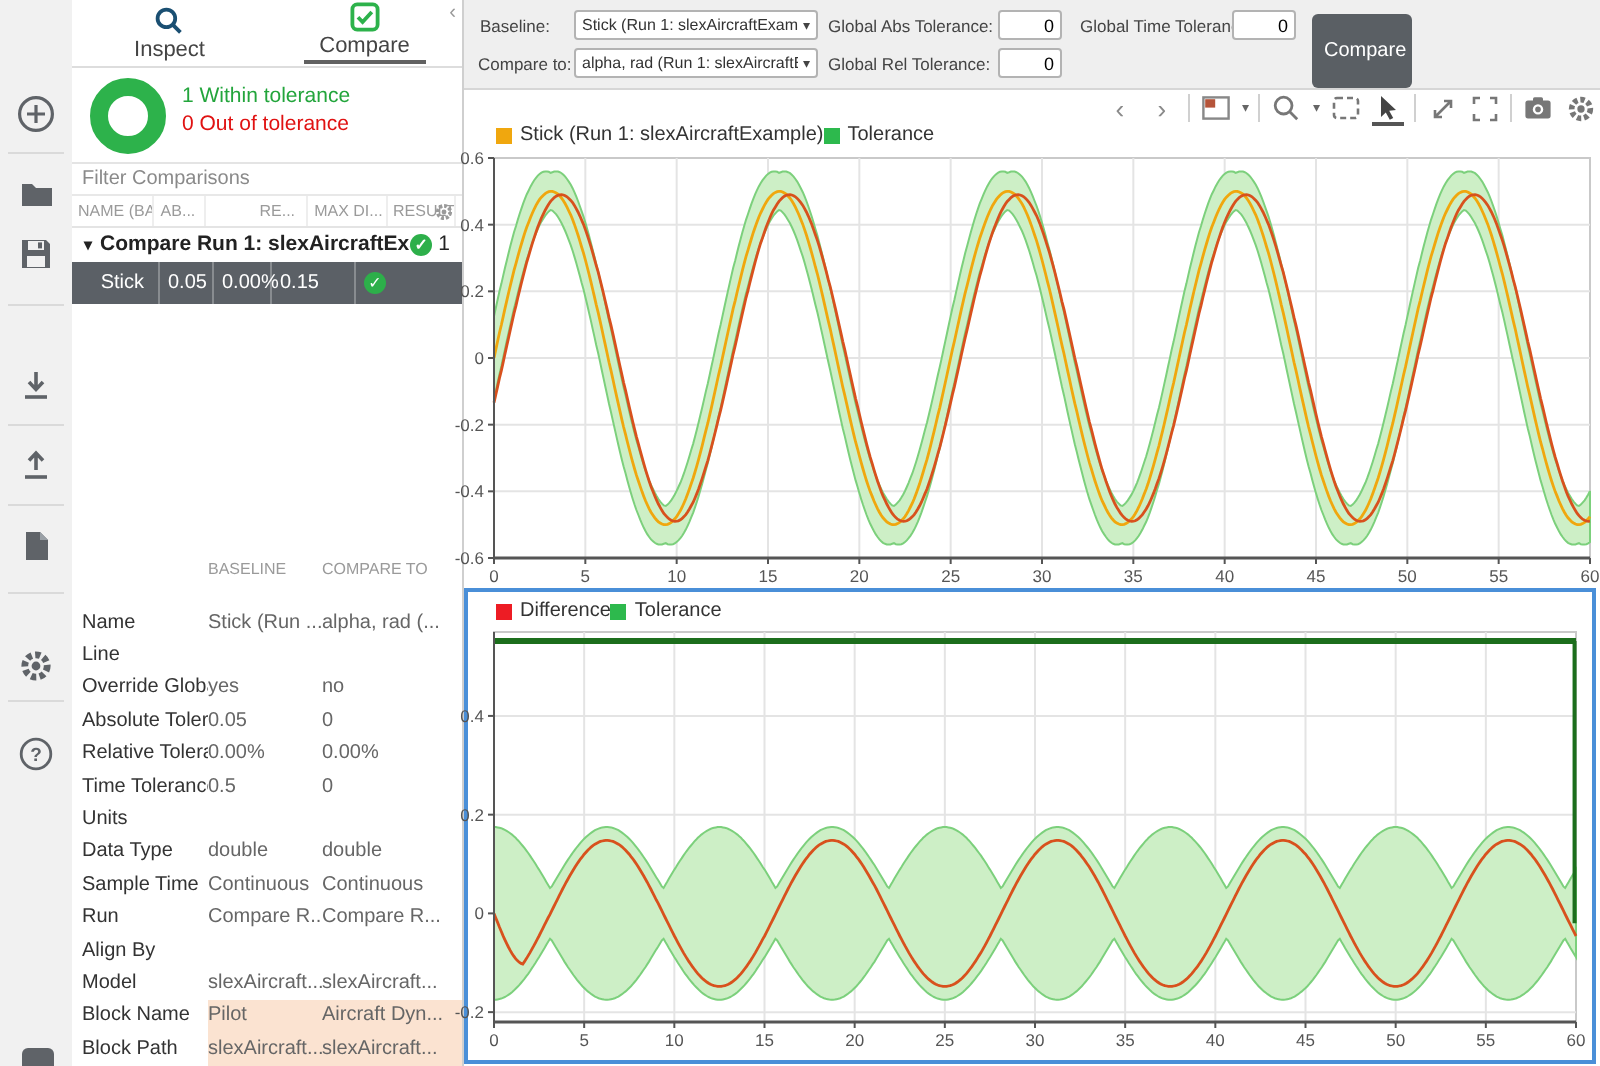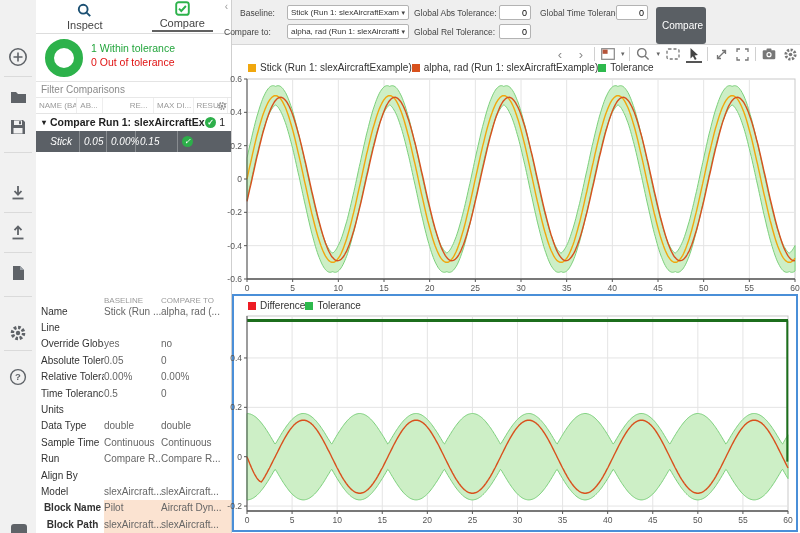--- a/index.html
+++ b/index.html
@@ -21,33 +21,33 @@
   .status{position:absolute;left:0;top:34px;width:100%;height:47px;border-bottom:1px solid #e4e4e4;}
   .donut{position:absolute;left:9px;top:5px;width:20px;height:20px;border:9px solid #2db24b;border-radius:50%;}
   .st1{position:absolute;left:55px;top:8px;font-size:10.5px;color:#23a53c;white-space:nowrap;}
   .st2{position:absolute;left:55px;top:22px;font-size:10.5px;color:#e01212;white-space:nowrap;}
   .sec-lbl{position:absolute;left:5px;top:84px;font-size:10px;color:#8a8a8a;}
   .cmp-head{position:absolute;left:0;top:97px;width:100%;height:15px;display:flex;border-top:1px solid #e8e8e8;border-bottom:1px solid #e4e4e4;font-size:8px;color:#9a9a9a;align-items:center;}
   .cmp-head>div{overflow:hidden;white-space:nowrap;padding-left:3px;box-sizing:border-box;border-right:1px solid #eee;height:100%;display:flex;align-items:center;}
   .c-name{width:44px;}.c-ab{width:27px;}.c-re{width:29px;margin-left:24px;}.c-max{width:42px;}.c-res{width:40px;border-right:none!important;}
   .grp-row{position:absolute;left:0;top:113px;width:100%;height:18px;display:flex;align-items:center;font-size:10.5px;font-weight:bold;color:#222;cursor:pointer;}
   .sig-row{position:absolute;left:0;top:131px;width:100%;height:21px;background:#5b6066;color:#fff;display:flex;align-items:center;font-size:10px;cursor:pointer;}
-  .sig-row>div{box-sizing:border-box;border-right:1px solid rgba(255,255,255,.28);height:100%;display:flex;align-items:center;padding-left:4px;font-style:italic;}
+  .sig-row>div{box-sizing:border-box;border-right:1px solid rgba(255,255,255,.28);height:100%;display:flex;align-items:center;padding-left:4px;}
   .chk{width:11px;height:11px;border-radius:50%;background:#2daf4a;color:#fff;font-size:8px;display:inline-flex;align-items:center;justify-content:center;flex:none;}
   
   .props-hd{position:absolute;left:0;top:268px;width:100%;height:20px;background:#fafafa;border-top:1px solid #ccc;border-bottom:1px solid #e2e2e2;display:flex;align-items:center;}
   .props-hd .t{font-size:11px;font-weight:bold;color:#333;padding-left:5px;}
   .props-hd .chev{position:absolute;right:6px;font-size:9px;color:#888;}
-  .pcols{position:absolute;left:0;top:296px;width:100%;height:13px;display:flex;font-size:8px;color:#9a9a9a;}
+  .pcols{position:absolute;left:0;top:280px;width:100%;height:13px;display:flex;font-size:8px;color:#9a9a9a;}
   .pcols .s1{width:68px;}.pcols .s2{width:57px;}.pcols .s3{flex:1;}
   .prow{position:absolute;left:0;width:100%;height:16.4px;display:flex;align-items:center;font-size:10px;}
   .prow .pl{width:68px;color:#333;padding-left:5px;box-sizing:border-box;white-space:nowrap;overflow:hidden;}
   .prow .pv{width:57px;color:#666;white-space:nowrap;overflow:hidden;}
   .prow .pv2{flex:1;color:#666;white-space:nowrap;overflow:hidden;}
-  .prow.hl .pl{font-weight:bold;text-align:center;}
+  .prow.hl .pl{font-weight:normal;}
   .prow.hl .pv,.prow.hl .pv2{background:#fbe3d1;height:100%;display:flex;align-items:center;}
   .swatch{width:48px;height:3px;border-radius:1px;}
   
   #topbar{left:232px;top:0;width:568px;height:44px;background:#efefef;border-bottom:1px solid #d6d6d6;}
   .bar-lbl{position:absolute;font-size:8.5px;color:#444;white-space:nowrap;}
   .dd{position:absolute;height:15px;background:#fff;border:1px solid #b3b3b3;border-radius:2px;display:flex;align-items:center;font-size:8px;color:#333;padding:0 3px;box-sizing:border-box;cursor:pointer;}
   .dd .cap{flex:1;white-space:nowrap;overflow:hidden;}
   .dd .arr{font-size:7px;color:#444;margin-left:2px;}
   .num{position:absolute;width:32px;height:15px;border:1px solid #b3b3b3;border-radius:2px;background:#fff;font-size:9px;text-align:right;padding:0 3px;box-sizing:border-box;font-family:"Liberation Sans",sans-serif;}
   #cmpbtn{position:absolute;left:656px;top:7px;width:50px;height:37px;background:#5a5f64;color:#fff;font-size:10px;border:none;border-radius:3px;cursor:pointer;font-family:"Liberation Sans",sans-serif;}
@@ -266,21 +266,21 @@
         <div class="pv2">slexAircraft...</div>
       </div>
   </div>
 
   <div class="abs" id="topbar"></div>
   <span class="bar-lbl" style="left:240px;top:8px">Baseline:</span>
   <div class="dd" style="left:287px;top:5px;width:122px">
     <span class="cap">Stick (Run 1: slexAircraftExample</span>
     <span class="arr">▾</span>
   </div>
-  <span class="bar-lbl" style="left:224px;top:27px">Compare to:</span>
+  <span class="bar-lbl" style="left:239px;top:27px">Compare to:</span>
   <div class="dd" style="left:287px;top:24px;width:122px">
     <span class="cap">alpha, rad (Run 1: slexAircraftExa</span>
     <span class="arr">▾</span>
   </div>
   <span class="bar-lbl" style="left:414px;top:8px">Global Abs Tolerance:</span>
   <input class="num" style="left: 499px; top: 5px;" value="0">
   <span class="bar-lbl" style="left:414px;top:27px">Global Rel Tolerance:</span>
   <input class="num" style="left: 499px; top: 24px;" value="0">
   <span class="bar-lbl" style="left:540px;top:8px">Global Time Tolerance:</span>
   <input class="num" style="left: 616px; top: 5px;" value="0">
@@ -340,24 +340,20 @@
           <circle cx="9" cy="9" r="5.6" fill="none" stroke="#777" stroke-width="3.4" stroke-dasharray="2.6 1.7"></circle>
           <circle cx="9" cy="9" r="2.2" fill="#777"></circle>
         </svg>
     </span>
   </div>
 
   <div class="legend" style="left:248px;top:62px">
     <span class="lg">
         <span class="sq" style="background-color: rgb(240, 167, 14);"></span>
         <span>Stick (Run 1: slexAircraftExample)</span>
-      </span>
-    <span class="lg">
-        <span class="sq" style="background-color: rgb(216, 81, 29);"></span>
-        <span>alpha, rad (Run 1: slexAircraftExample)</span>
       </span>
     <span class="lg">
         <span class="sq" style="background-color: rgb(45, 185, 77);"></span>
         <span>Tolerance</span>
       </span>
   </div>
 
   <div class="chartbox" style="left:225px;top:76px;width:575px;height:219px"><svg width="575" height="219" xmlns="http://www.w3.org/2000/svg" style="overflow:visible">
         <rect x="22" y="3" width="548" height="200" fill="#fff" stroke="#c9c9c9"></rect>
         <line x1="67.66666666666666" y1="3" x2="67.66666666666666" y2="203" stroke="#e4e4e4" stroke-width="1"></line>

